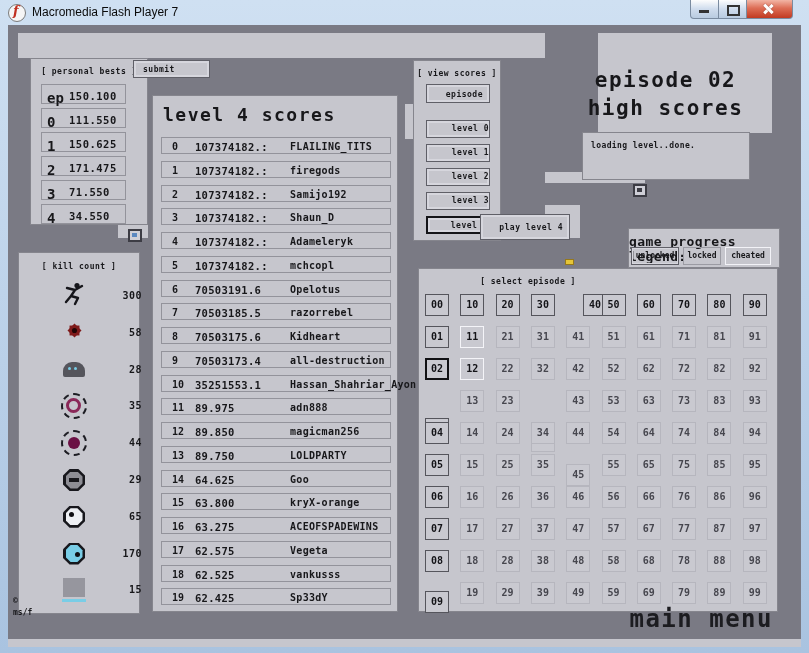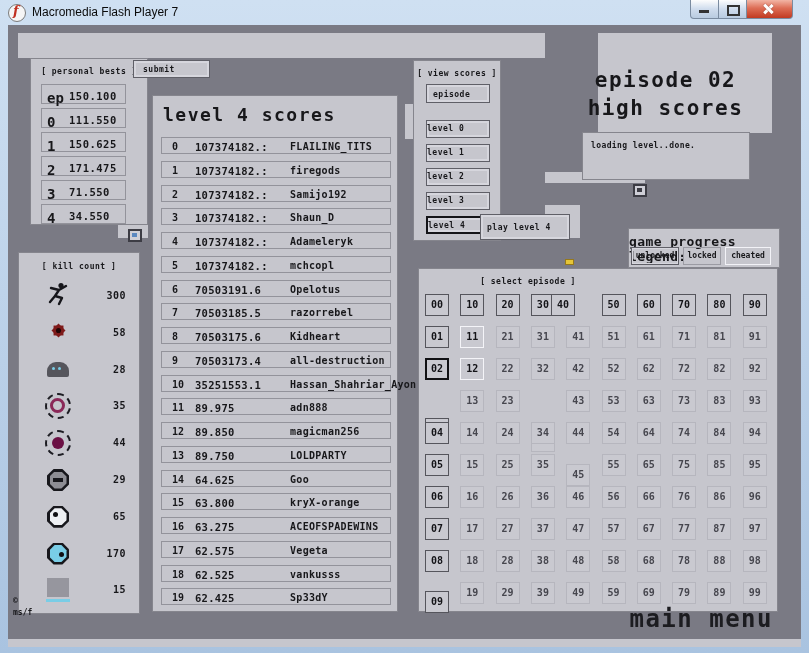--- a/index.html
+++ b/index.html
@@ -26,35 +26,35 @@
   .wbtn.close::after{transform:translateX(4px) rotate(-45deg);}
   
   .stage{position:absolute;left:8px;top:25px;width:793px;height:614px;background:var(--stage-dark,#7a7a84);
          overflow:hidden;font-family:"DejaVu Sans Mono",monospace;font-weight:bold;color:var(--ink,#17171a);}
   .bottombar{position:absolute;left:8px;top:639px;width:793px;height:8px;background:var(--panel-light,#c6c6cd);}
   .lightpatch{position:absolute;background:var(--panel-light,#c6c6cd);}
   .tri{position:absolute;width:0;height:0;border-top:24px solid var(--stage-dark,#7a7a84);border-left:36px solid transparent;}
   .panel{position:absolute;background:var(--panel-light,#c6c6cd);border:1px solid #85858d;box-sizing:border-box;}
   .plabel{position:absolute;left:0;right:0;text-align:center;font-size:8px;letter-spacing:0.5px;}
   .btn{position:absolute;background:var(--panel-light,#c6c6cd);border:1px solid #5f5f67;
-       box-shadow:inset 0 0 0 2px #d6d6dd;box-sizing:border-box;text-align:left;font-size:8px;
+       box-shadow:inset 0 0 0 2px #d6d6dd;box-sizing:border-box;text-align:right;font-size:8px;
        letter-spacing:0.5px;cursor:pointer;font-family:inherit;font-weight:bold;color:inherit;}
   .btn.sel{border:2px solid #141418;}
   
   .pb-row{position:absolute;left:10px;width:85px;height:20px;border:1px solid #93939b;box-sizing:border-box;}
   .pb-key{position:absolute;left:5px;top:5px;font-size:14px;}
   .pb-val{position:absolute;left:27px;top:4.5px;font-size:10.5px;letter-spacing:0.5px;}
   
   .sc-title{position:absolute;left:10px;top:8px;font-size:18px;letter-spacing:1.5px;}
   .score-row{position:absolute;left:8px;width:230px;height:17px;border:1px solid #93939b;box-sizing:border-box;}
   .sc-rank{position:absolute;left:10px;top:3px;font-size:10px;}
   .sc-score{position:absolute;left:33px;top:3px;font-size:10.5px;letter-spacing:0.3px;}
   .sc-name{position:absolute;left:128px;top:3px;font-size:10px;letter-spacing:0.3px;white-space:nowrap;}
   
-  .kc-row{position:absolute;left:0;width:100%;height:34px;}
+  .kc-row{position:absolute;left:16px;width:100%;height:34px;}
   .kc-icon{position:absolute;left:22px;top:0;width:34px;height:34px;display:flex;align-items:center;justify-content:center;}
   .kc-count{position:absolute;right:13px;top:0;line-height:34px;font-size:10px;letter-spacing:0.5px;}
   
   .turret-icon{width:22px;height:15px;background:#55555c;border-radius:9px 9px 2px 2px;position:relative;}
   .turret-icon::before,.turret-icon::after{content:"";position:absolute;top:5px;width:3px;height:3px;border-radius:50%;background:var(--accent-cyan,#6ec6e4);}
   .turret-icon::before{left:5px;} .turret-icon::after{left:11px;}
   .ring-icon,.orb-icon{width:22px;height:22px;border:2px dashed #1c1c22;border-radius:50%;position:relative;}
   .ring-icon::before{content:"";position:absolute;left:3px;top:3px;width:9px;height:9px;border:3px solid #8a2858;border-radius:50%;}
   .orb-icon::before{content:"";position:absolute;left:5px;top:5px;width:12px;height:12px;background:#6b1044;border-radius:50%;}
   .oct{width:22px;height:22px;background:#17171c;position:relative;
@@ -362,21 +362,21 @@
         </div>
     </div>
 
     <div class="panel" style="left:410px;top:243px;width:360px;height:344px;">
       <div class="plabel" style="left:-140px;top:8px;">[ select episode ]</div>
       <div id="ep-grid">
           <div class="ep-cell unlocked" style="left: 6px; top: 25px;">00</div>
           <div class="ep-cell unlocked" style="left: 41.3px; top: 25px;">10</div>
           <div class="ep-cell unlocked" style="left: 76.6px; top: 25px;">20</div>
           <div class="ep-cell unlocked" style="left: 111.9px; top: 25px;">30</div>
-          <div class="ep-cell unlocked" style="left: 132px; top: 25px; text-align: center;">40</div>
+          <div class="ep-cell unlocked" style="left: 164px; top: 25px; text-align: center;">40</div>
           <div class="ep-cell unlocked" style="left: 182.5px; top: 25px;">50</div>
           <div class="ep-cell unlocked" style="left: 217.8px; top: 25px;">60</div>
           <div class="ep-cell unlocked" style="left: 253.1px; top: 25px;">70</div>
           <div class="ep-cell unlocked" style="left: 288.4px; top: 25px;">80</div>
           <div class="ep-cell unlocked" style="left: 323.7px; top: 25px;">90</div>
           <div class="ep-cell unlocked" style="left: 6px; top: 57px;">01</div>
           <div class="ep-cell cheated" style="left: 41.3px; top: 57px;">11</div>
           <div class="ep-cell locked" style="left: 76.6px; top: 57px;">21</div>
           <div class="ep-cell locked" style="left: 111.9px; top: 57px;">31</div>
           <div class="ep-cell locked" style="left: 147.2px; top: 57px;">41</div>

